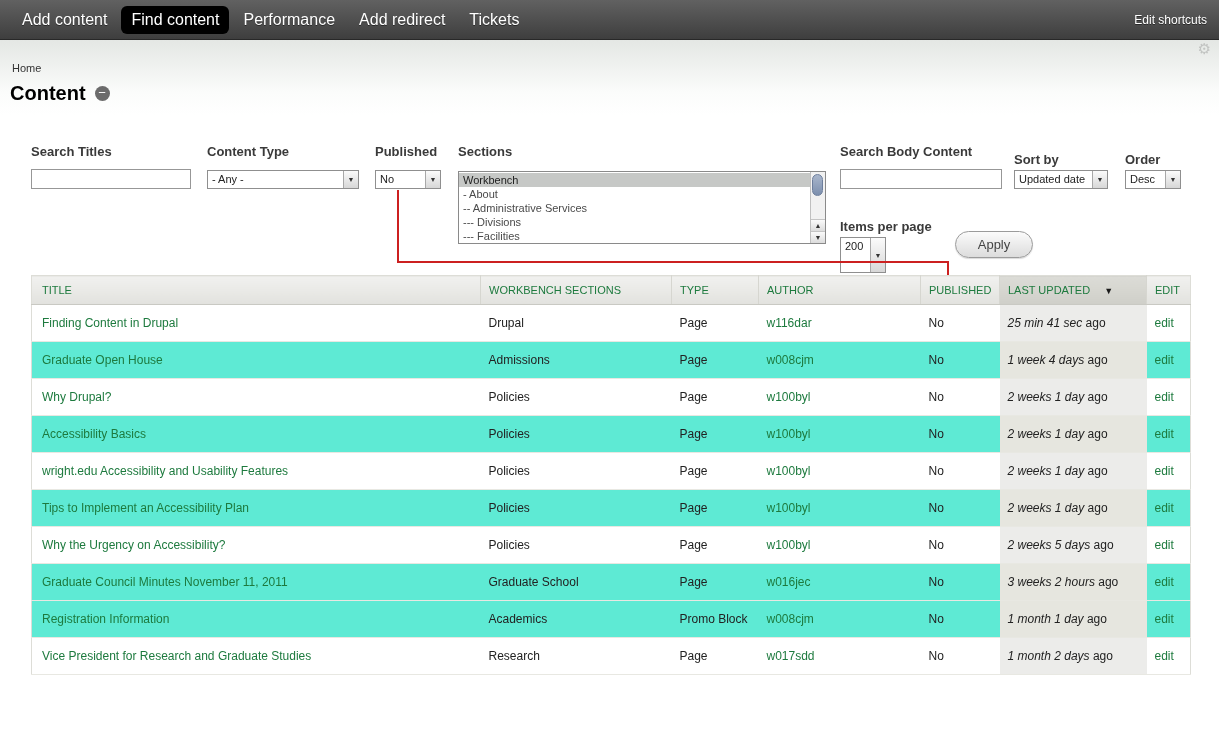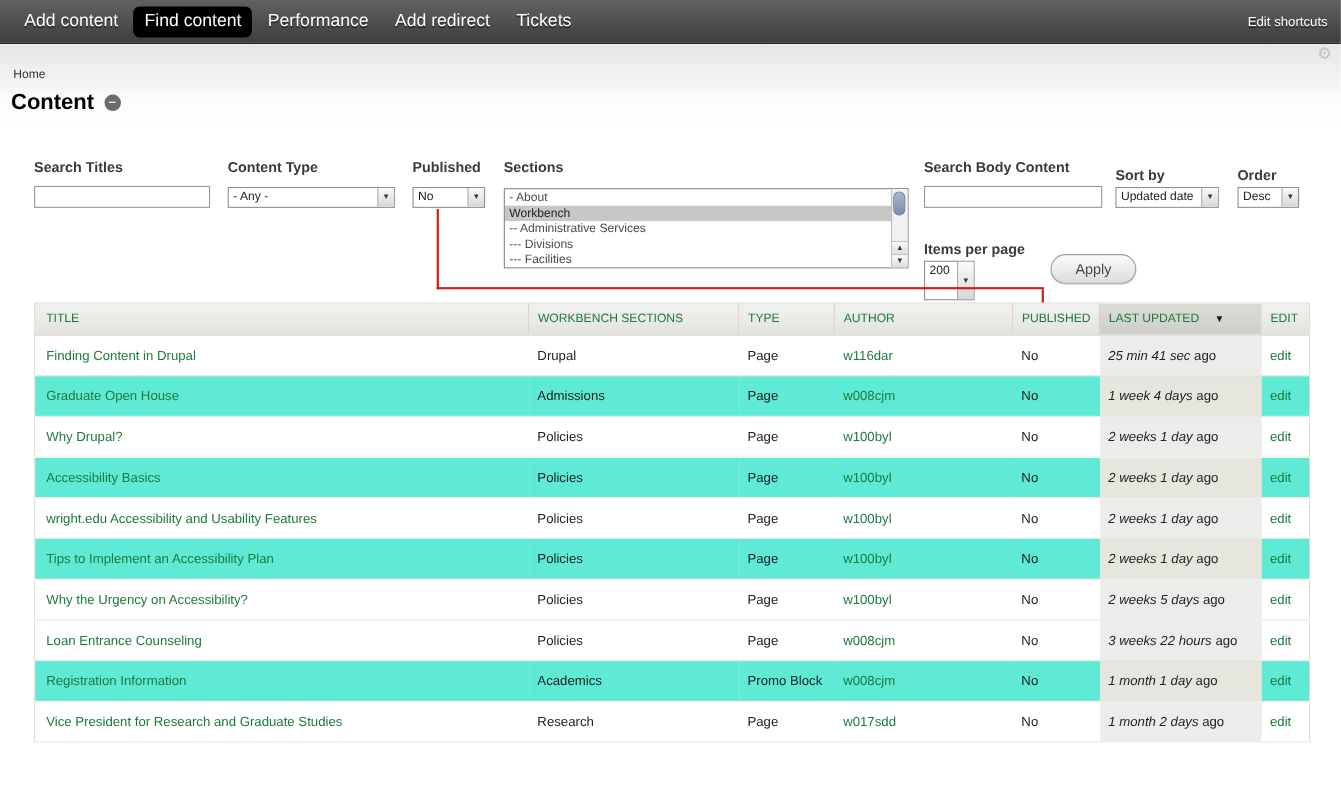--- a/index.html
+++ b/index.html
@@ -151,22 +151,22 @@
 
   <span class="flabel" style="left:375px;top:29px;">Published</span>
   <div class="select" style="left:375px;top:55px;width:66px;">
     <span class="select-value">No</span>
     <span class="select-arrow">▼</span>
   </div>
 
   <span class="flabel" style="left:458px;top:29px;">Sections</span>
   <div class="multiselect">
     <div class="ms-options">
+      <div class="ms-option selected">Workbench</div>
       <div class="ms-option">- About</div>
-      <div class="ms-option selected">Workbench</div>
       <div class="ms-option">-- Administrative Services</div>
       <div class="ms-option">--- Divisions</div>
       <div class="ms-option">--- Facilities</div>
     </div>
     <div class="ms-scrollbar">
       <div class="ms-thumb"></div>
       <div class="ms-arrow up">▲</div>
       <div class="ms-arrow down">▼</div>
     </div>
   </div>
@@ -279,27 +279,27 @@
   </tr>
       <tr>
     <td><a class="glink">Why the Urgency on Accessibility?</a></td>
     <td>Policies</td>
     <td>Page</td>
     <td><a class="glink">w100byl</a></td>
     <td>No</td>
     <td class="col-updated"><em>2 weeks 5 days</em><span> ago</span></td>
     <td><a class="glink">edit</a></td>
   </tr>
-      <tr>
-    <td><a class="glink">Loan Entrance Counseling</a></td>
-    <td>Policies</td>
-    <td>Page</td>
-    <td><a class="glink">w008cjm</a></td>
-    <td>No</td>
-    <td class="col-updated"><em>3 weeks 22 hours</em><span> ago</span></td>
+      <tr class="stripe">
+    <td><a class="glink">Graduate Council Minutes November 11, 2011</a></td>
+    <td>Graduate School</td>
+    <td>Page</td>
+    <td><a class="glink">w016jec</a></td>
+    <td>No</td>
+    <td class="col-updated"><em>3 weeks 2 hours</em><span> ago</span></td>
     <td><a class="glink">edit</a></td>
   </tr>
       <tr class="stripe">
     <td><a class="glink">Registration Information</a></td>
     <td>Academics</td>
     <td>Promo Block</td>
     <td><a class="glink">w008cjm</a></td>
     <td>No</td>
     <td class="col-updated"><em>1 month 1 day</em><span> ago</span></td>
     <td><a class="glink">edit</a></td>

